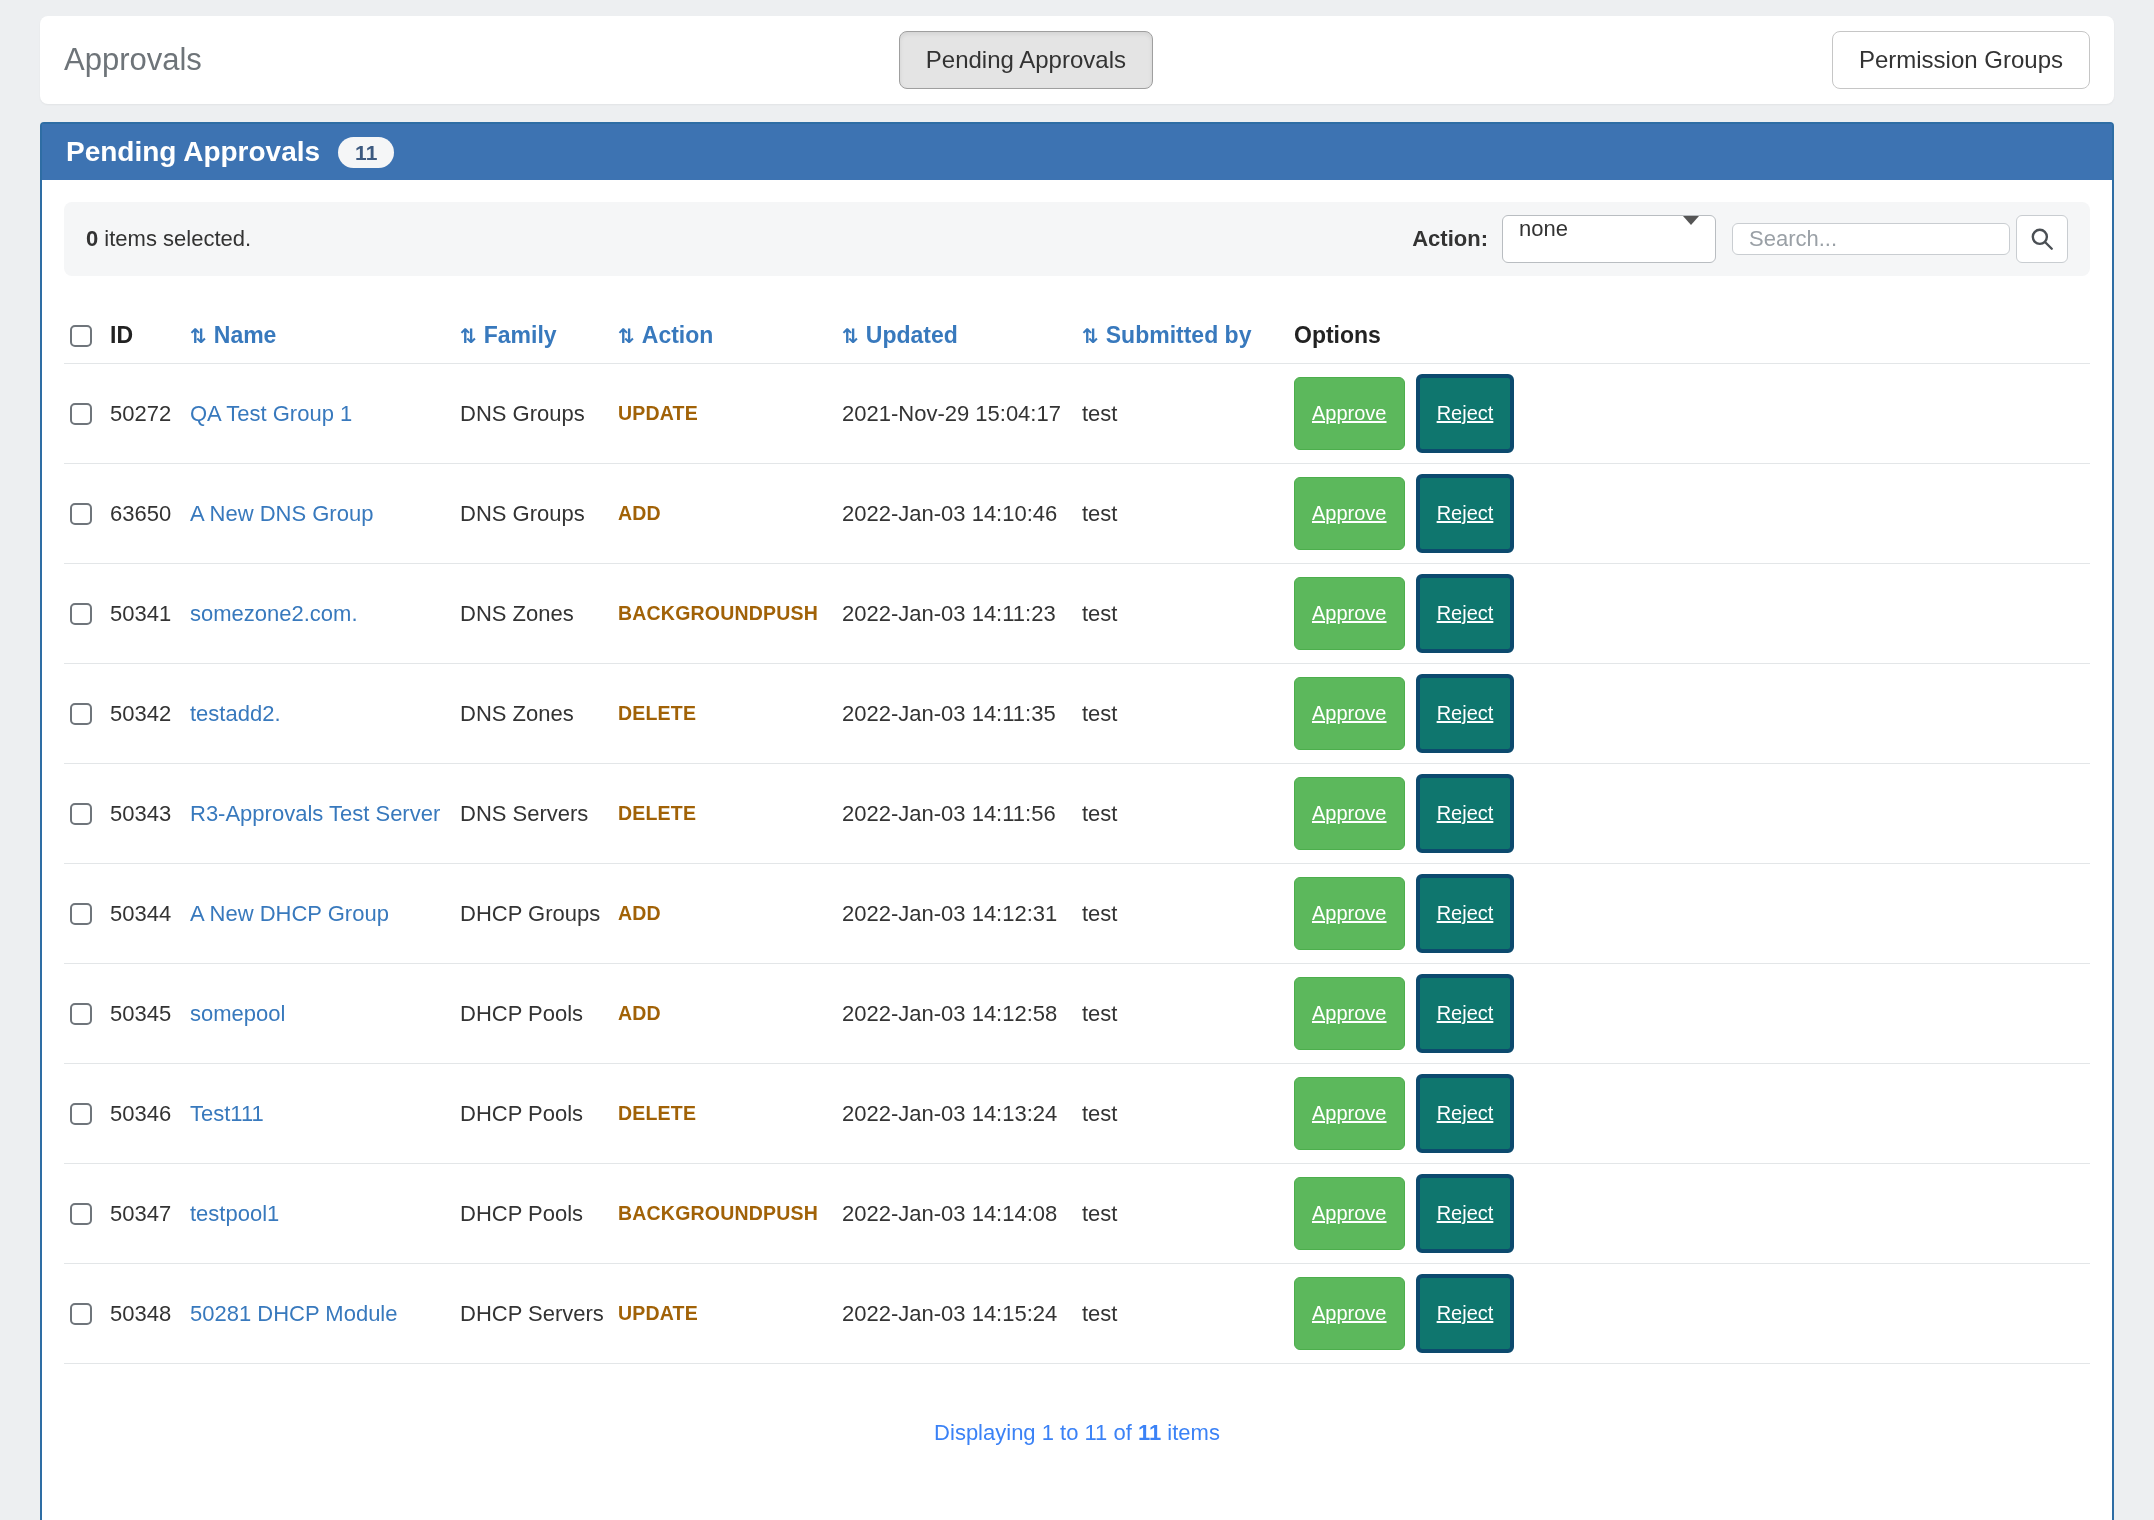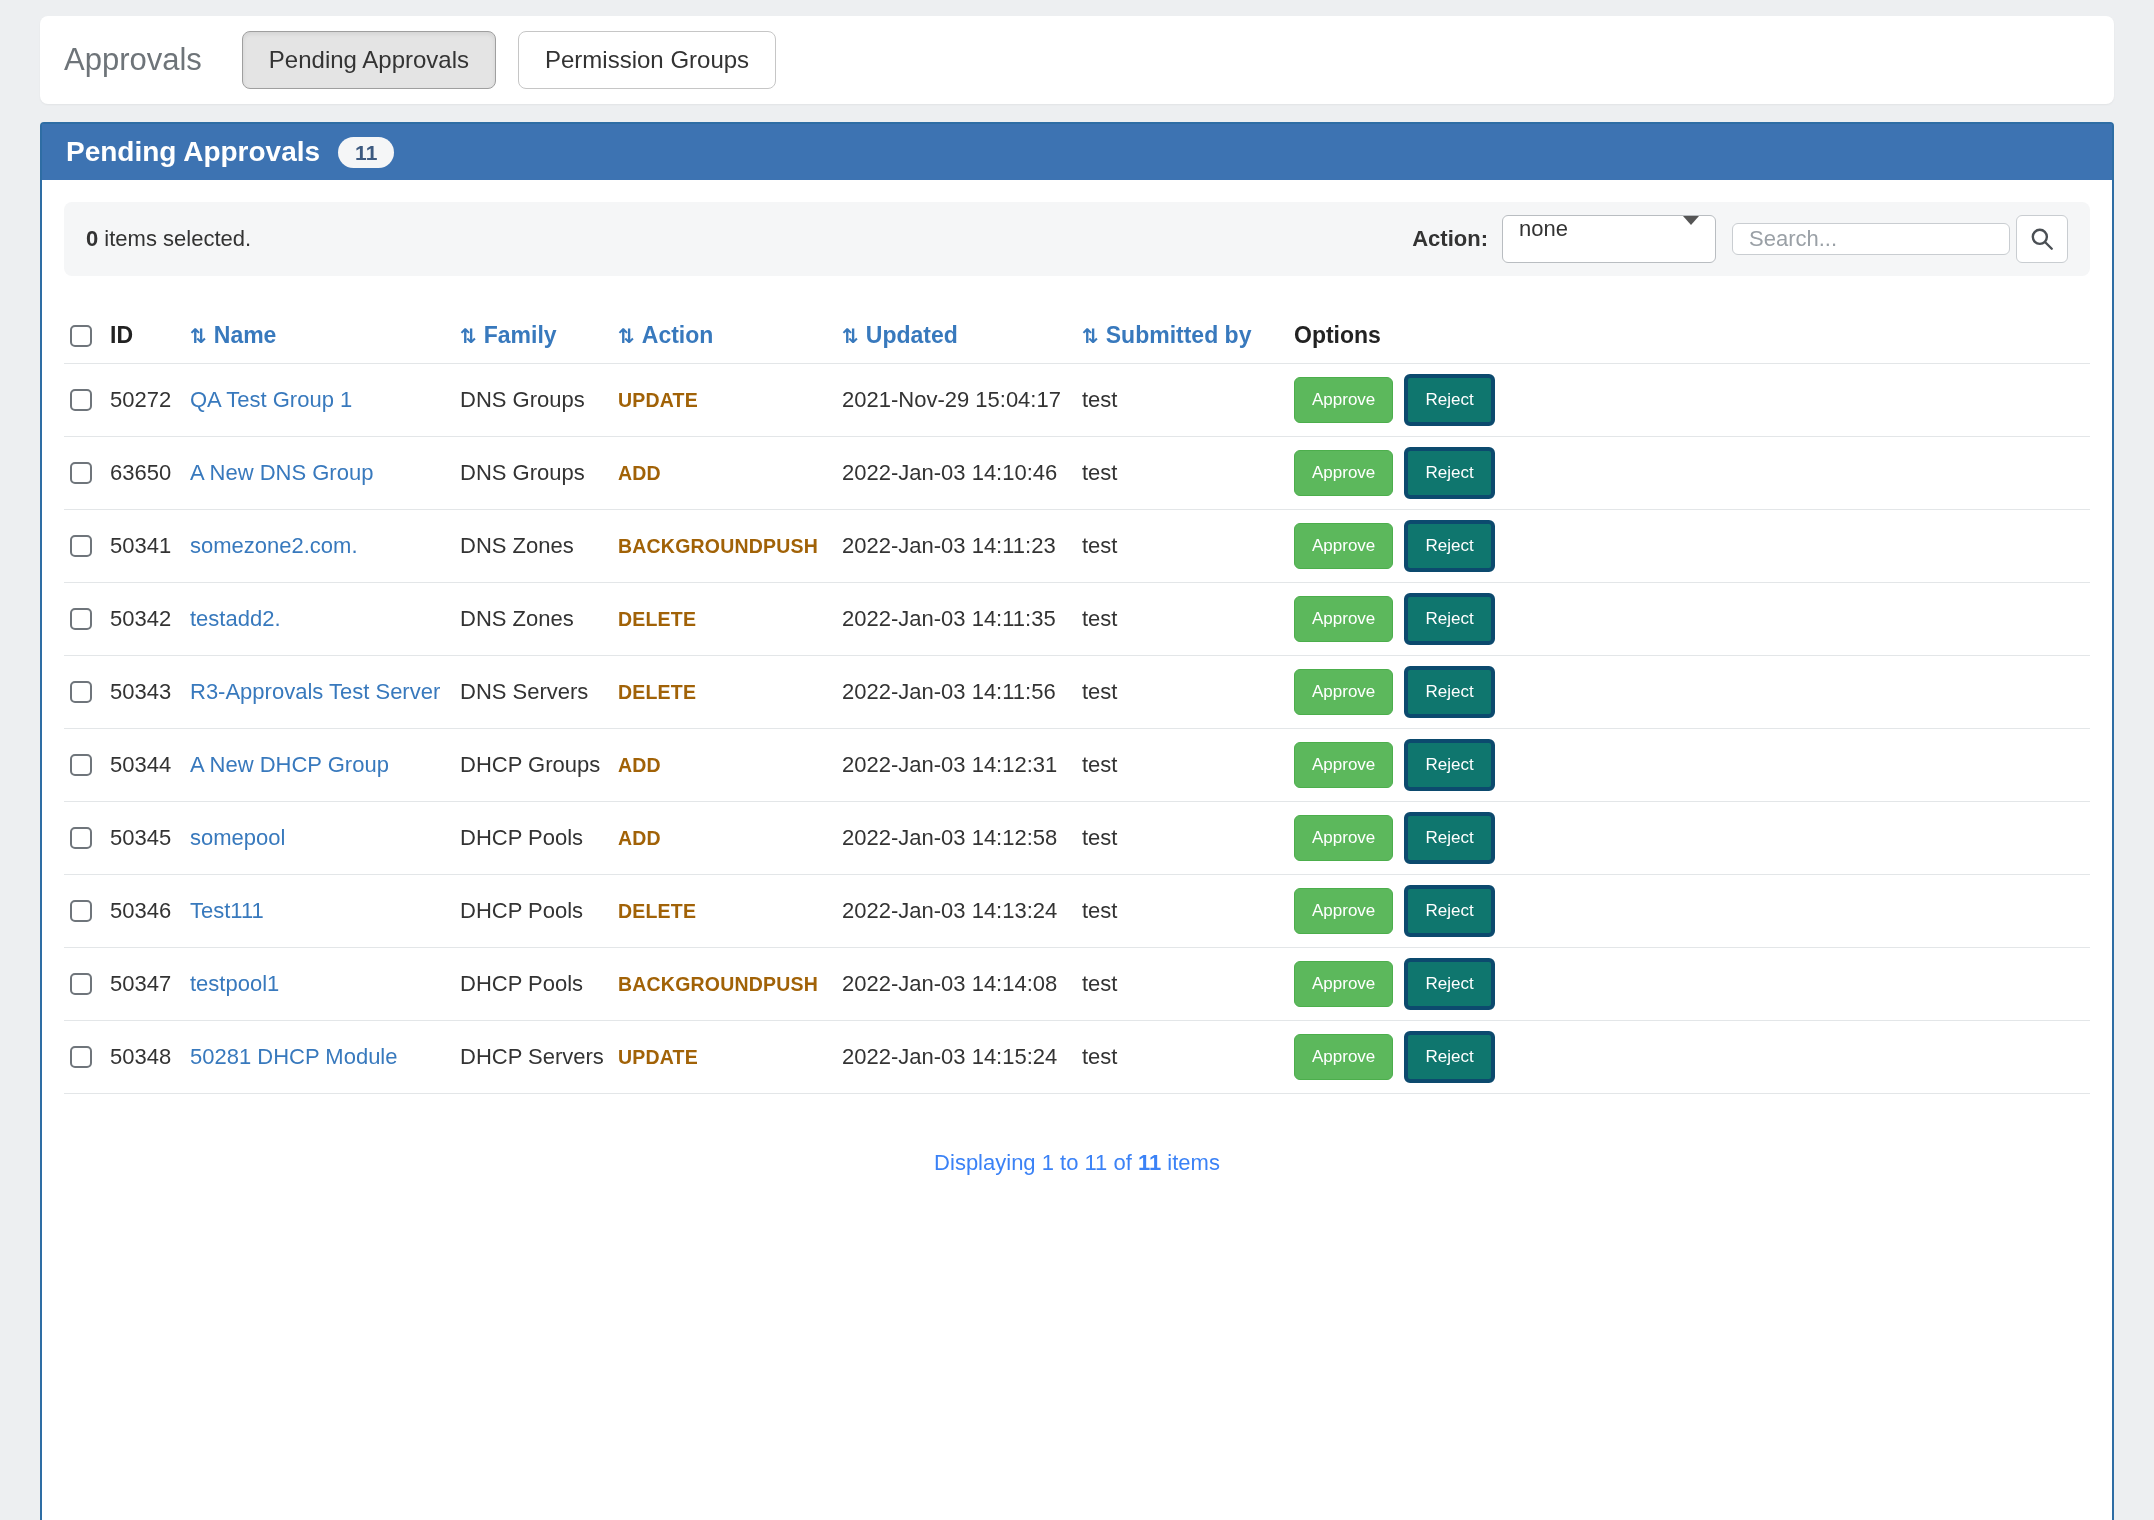--- a/index.html
+++ b/index.html
@@ -14,20 +14,21 @@
   .topbar {
     margin: 16px 40px 0 40px;
     height: 88px;
     background: #ffffff;
     border-radius: 8px;
     box-shadow: 0 1px 2px rgba(0,0,0,0.05);
     display: flex;
     align-items: center;
     padding: 0 24px;
     gap: 22px;
+    justify-content: space-between;
   }
   .app-title {
     font-size: 31px;
     color: #6e7479;
     margin-right: 18px;
   }
   .tab-btn {
     font-family: inherit;
     font-size: 24px;
     color: #333;
@@ -186,25 +187,26 @@
     height: 22px;
     border: 2px solid #6f757b;
     border-radius: 5px;
     background: #fff;
     cursor: pointer;
     display: block;
   }
 
   .btn-approve, .btn-reject {
     font-family: inherit;
-    font-size: 17px;
+    font-size: 20px;
     color: #fff;
-    padding: 12px 17px;
+    padding: 24px 17px;
     border-radius: 6px;
     cursor: pointer;
+    text-decoration: underline;
   }
   .btn-approve { background: #5cb85c; border: 1px solid #4cae4c; margin-right: 5px; }
   .btn-reject  { background: #0f766e; border: 4px solid #0c4a6e; }
 
   .table-footer {
     margin-top: 56px;
     text-align: center;
     font-size: 22px;
     color: #3b82f6;
   }

